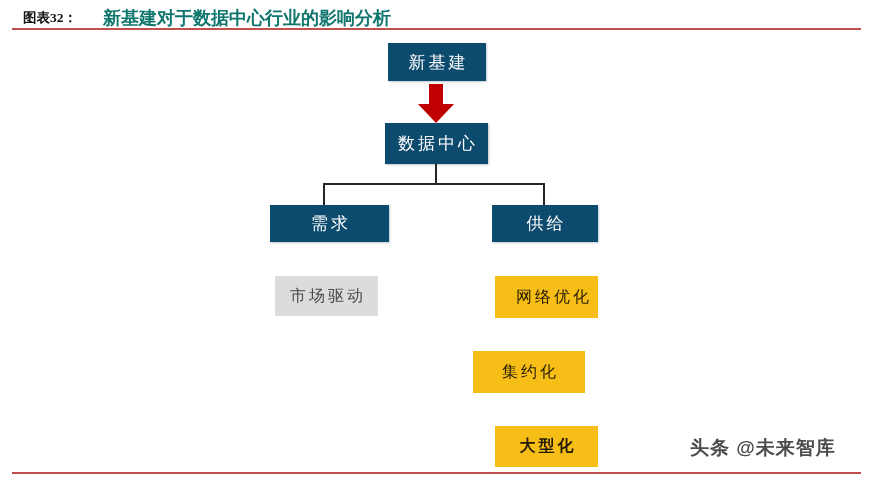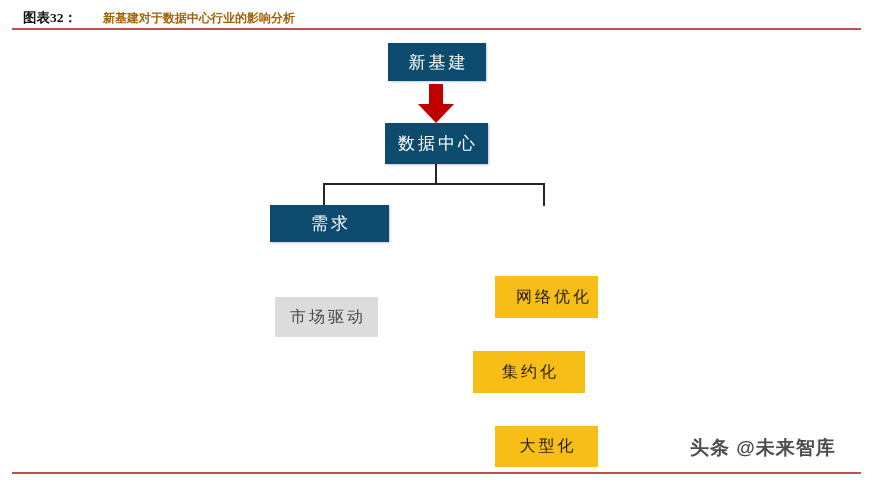--- a/index.html
+++ b/index.html
@@ -30,23 +30,23 @@
     white-space: nowrap;
     padding-left: 11px;
   }
   .title-label {
     font-size: 13.5px;
     font-weight: bold;
     color: #111111;
     letter-spacing: 0px;
   }
   .title-text {
-    font-size: 12px;
+    font-size: 18px;
     font-weight: bold;
-    color: #a16207;
+    color: #0f766e;
     margin-left: 26px;
   }
   .title-rule {
     position: absolute;
     left: 12px;
     top: 28px;
     width: 849px;
     height: 1.5px;
     background: #C0504D;
   }
@@ -86,24 +86,24 @@
     background: #F6BE16;
     color: #231B07;
     font-size: 16px;
   }
 
   
   #node-xinjijian   { left: 388px; top: 43px;  width: 98px;  height: 38px; }
   #node-datacenter  { left: 385px; top: 123px; width: 103px; height: 41px; }
   #node-demand      { left: 270px; top: 205px; width: 119px; height: 37px; }
   #node-supply      { left: 492px; top: 205px; width: 106px; height: 37px; }
-  #node-market      { left: 275px; top: 276px; width: 103px; height: 40px; margin-top: 21px; }
+  #node-market      { left: 275px; top: 276px; width: 103px; height: 40px; }
   #node-network     { left: 495px; top: 276px; width: 103px; height: 42px; padding-left: 12px; }
   #node-intensive   { left: 473px; top: 351px; width: 112px; height: 42px; text-align: right; }
-  #node-large       { left: 495px; top: 426px; width: 103px; height: 41px; }
+  #node-large       { left: 495px; top: 426px; width: 103px; height: 41px; font-weight: bold; }
 
   
   .connector {
     position: absolute;
     background: #262626;
   }
   #conn-trunk-vert   { left: 435px; top: 164px; width: 2px;  height: 20px; }
   #conn-horizontal   { left: 323px; top: 183px; width: 222px; height: 2px; }
   #conn-left-vert    { left: 323px; top: 183px; width: 2px;  height: 23px; }
   #conn-right-vert   { left: 543px; top: 183px; width: 2px;  height: 23px; }
@@ -149,20 +149,21 @@
   </svg>
 
   <div class="node navy" id="node-datacenter">数据中心</div>
 
   <div class="connector" id="conn-trunk-vert"></div>
   <div class="connector" id="conn-horizontal"></div>
   <div class="connector" id="conn-left-vert"></div>
   <div class="connector" id="conn-right-vert"></div>
 
   <div class="node navy" id="node-demand">需求</div>
+  <div class="node navy" id="node-supply">供给</div>
 
   <div class="node gray" id="node-market">市场驱动</div>
   <div class="node amber" id="node-network">网络优化</div>
 
   <div class="node amber" id="node-intensive">集约化</div>
   <div class="node amber" id="node-large">大型化</div>
 
   <div id="watermark">头条 @未来智库</div>
 
   <div class="bottom-rule"></div>

